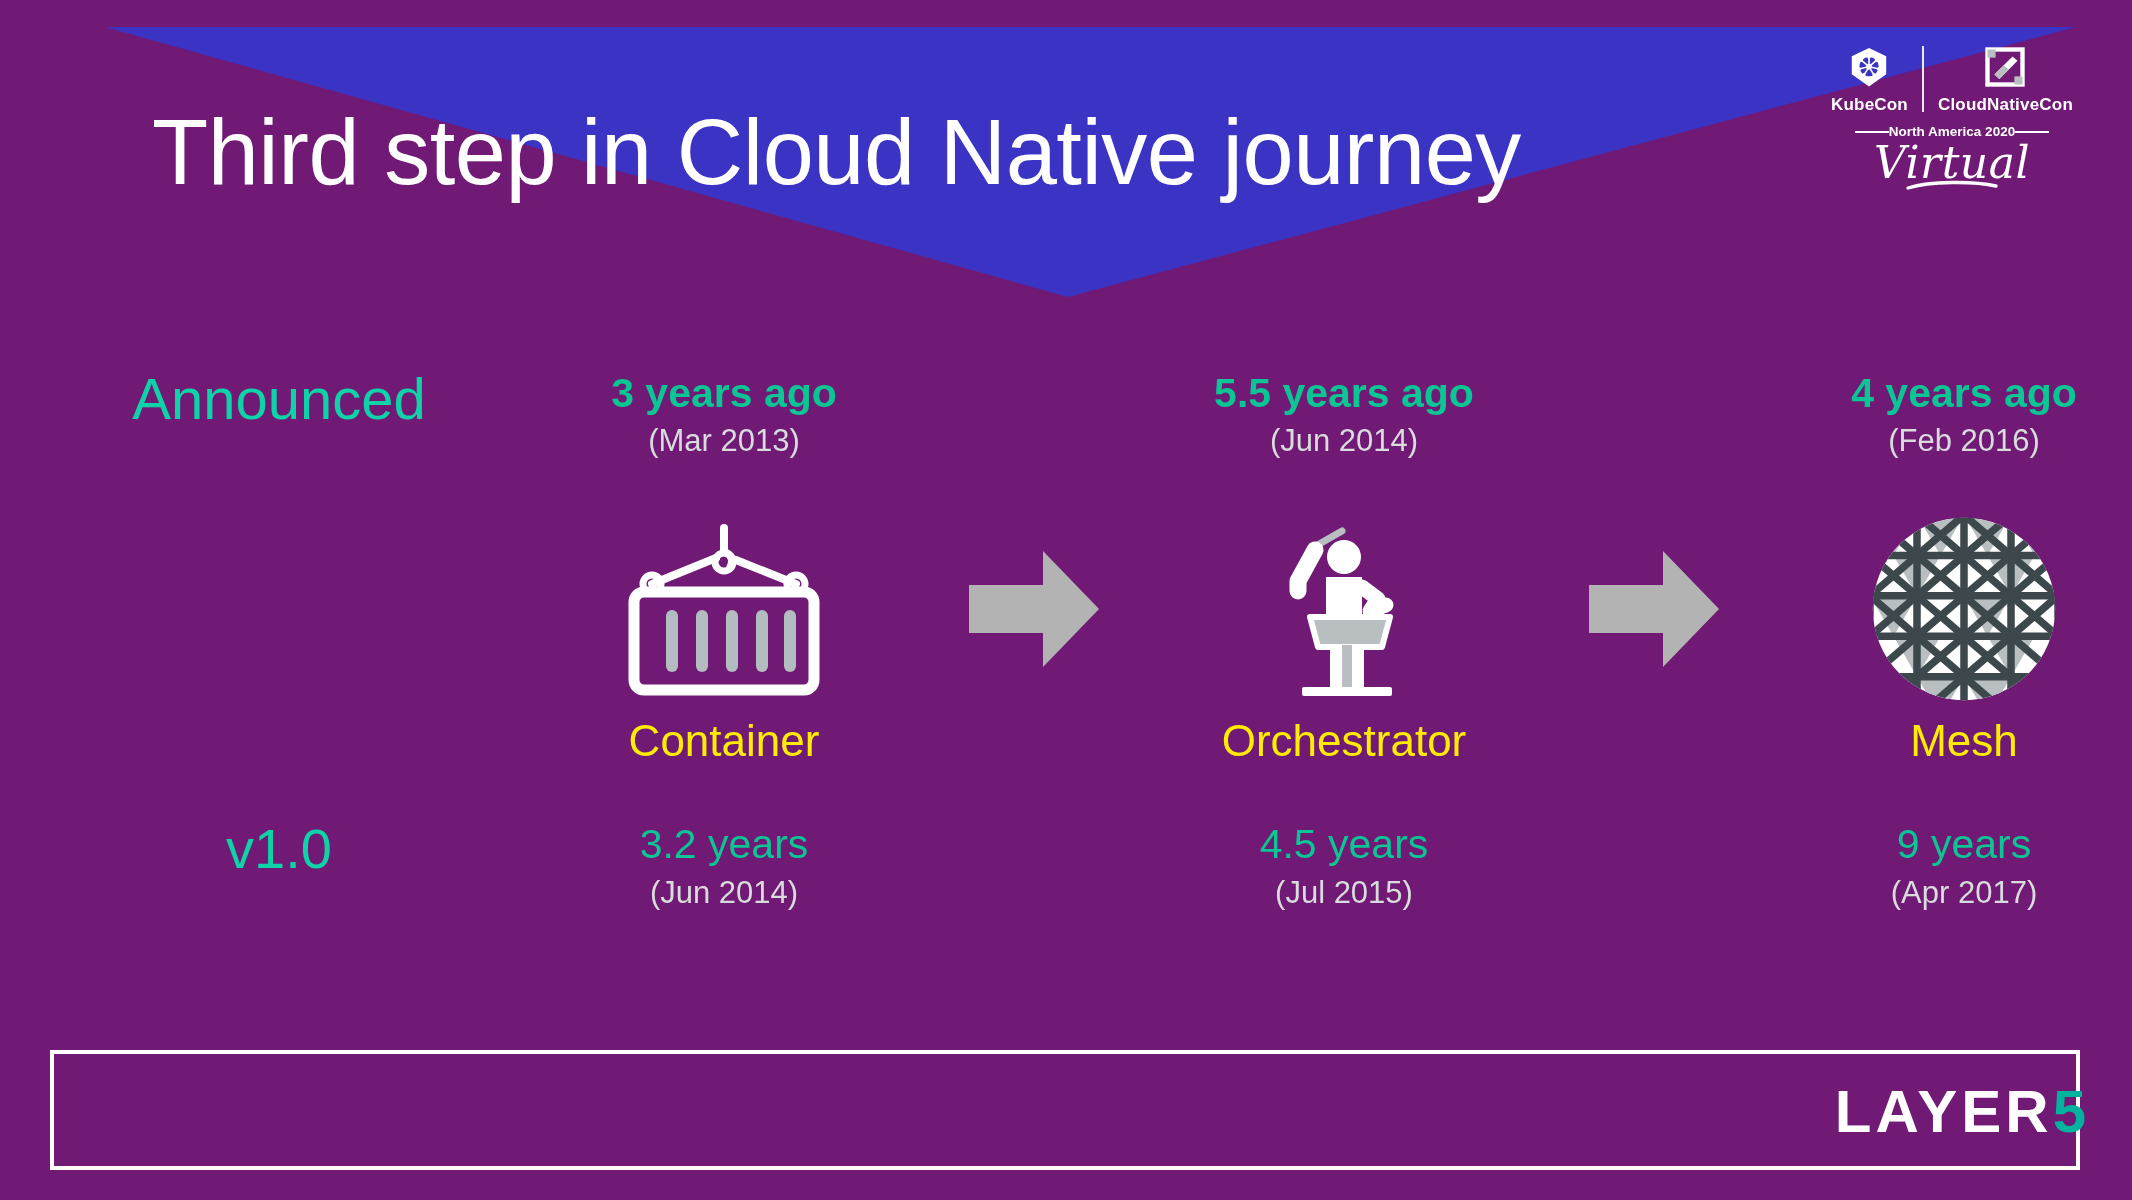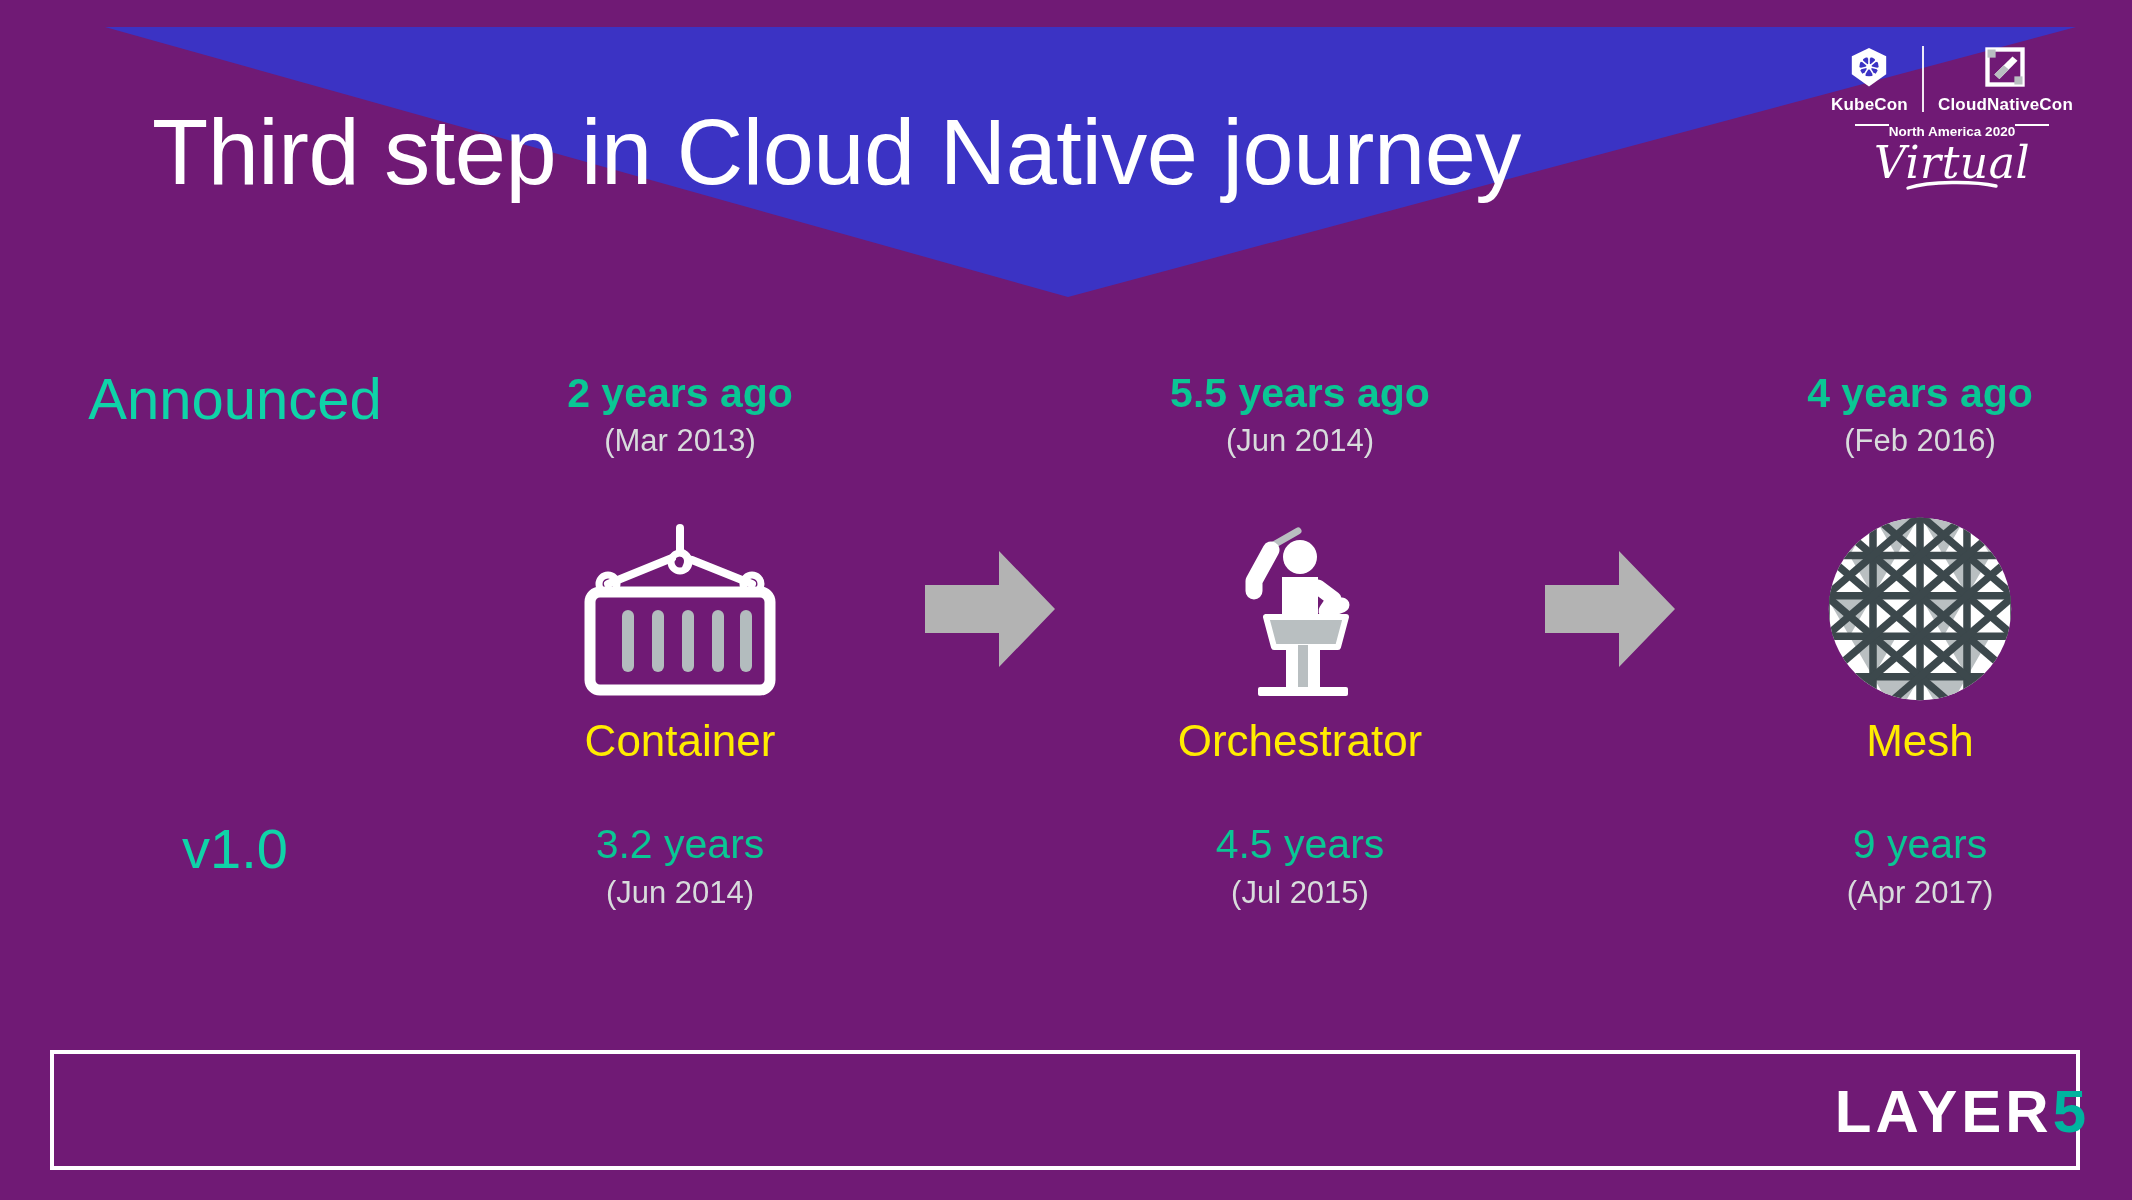--- a/index.html
+++ b/index.html
@@ -71,21 +71,21 @@
     font-size:17px;
     font-weight:bold;
     letter-spacing:.2px;
     margin-top:5px;
     white-space:nowrap;
   }
   .k8s-mark{width:44px;height:44px;display:block;}
   .cncf-mark{width:40px;height:40px;display:block;margin-bottom:3px;}
   .conf-region{
     display:flex;
-    align-items:flex-start;
+    align-items:center;
     justify-content:center;
     margin-top:9px;
     font-size:13.5px;
     font-weight:bold;
     white-space:nowrap;
   }
   .conf-region .rule{
     flex:0 0 34px;
     height:2px;
     background:#ffffff;
@@ -112,20 +112,21 @@
     width:2132px;
     z-index:4;
   }
   .row{
     display:flex;
     align-items:flex-start;
   }
   .col-label{
     flex:0 0 470px;
     text-align:center;
+    padding-left:44px;
   }
   .col{
     flex:0 0 420px;
     text-align:center;
   }
   .col-arrow{
     flex:0 0 200px;
     display:flex;
     align-items:center;
     justify-content:center;
@@ -279,21 +280,21 @@
   </div>
 
   <div class="grid">
 
     <div class="row row-announced">
       <div class="col-label">
         <div class="side-label">Announced</div>
       </div>
 
       <div class="col c1">
-        <div class="big-teal">2 years ago</div>
+        <div class="big-teal">3 years ago</div>
         <div class="sub-gray">(Mar 2013)</div>
       </div>
 
       <div class="col-arrow"></div>
 
       <div class="col c2">
         <div class="big-teal">5.5 years ago</div>
         <div class="sub-gray">(Jun 2014)</div>
       </div>
 

